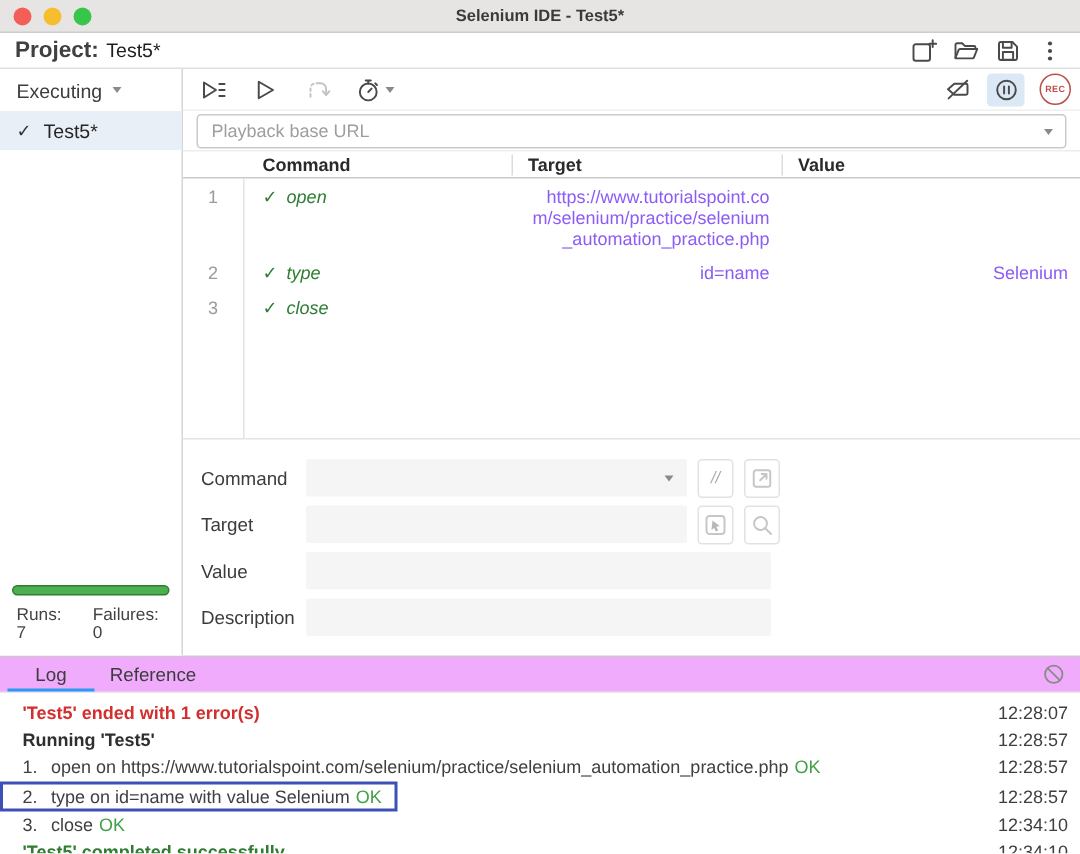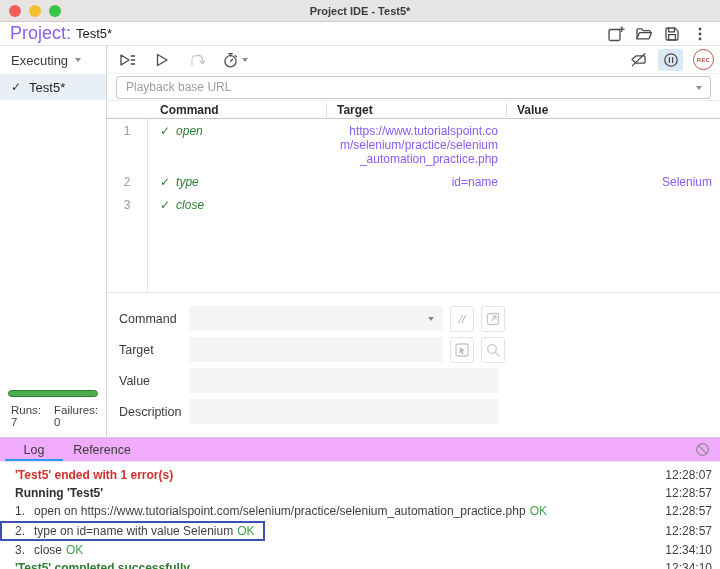--- a/index.html
+++ b/index.html
@@ -21,29 +21,29 @@
   .light.red { background: #f35f57; }
   .light.yellow { background: #f6bd2f; }
   .light.green { background: #37c649; }
   .win-title { margin: 0 auto; font-size: 11px; font-weight: bold; color: #3a3a3a; }
 
   
   .projectbar {
     height: 24px; background: #fff; border-bottom: 1px solid #e0e0e0;
     display: flex; align-items: center; padding: 0 10px;
   }
-  .proj-label { font-size: 18px; font-weight: 400; color: #8b5cf6; }
+  .proj-label { font-size: 15px; font-weight: 700; color: #404040; }
   .proj-name  { font-size: 13px; font-weight: 500; color: #1d1d1d; margin-left: 5px; }
   .proj-icons { margin-left: auto; display: flex; align-items: center; gap: 8px; }
   .icon-btn { width: 20px; height: 20px; display: flex; align-items: center; justify-content: center; cursor: pointer; }
 
   
   .main { display: flex; height: 391px; }
 
-  .sidebar { width: 107px; border-right: 1px solid #d6d6d6; display: flex; flex-direction: column; background:#fff; }
+  .sidebar { width: 122px; border-right: 1px solid #d6d6d6; display: flex; flex-direction: column; background:#fff; }
   .sb-header { height: 28px; display: flex; align-items: center; gap: 7px; padding: 0 11px; font-size: 13px; color: #3c3c3c; }
   .sb-test { height: 26px; background: #e9eff6; display: flex; align-items: center; gap: 8px; padding: 0 11px; font-size: 13px; color: #262626; }
   .sb-test .chk { color: #333; font-size: 12px; }
   .sb-footer { margin-top: auto; padding: 0 8px 9px 8px; }
   .progress { height: 7px; border: 1px solid #2f7d32; background: #4caf50; border-radius: 4px; }
   .runstats { display: flex; gap: 13px; font-size: 11.5px; color: #424242; margin-top: 7px; padding-left: 3px; }
 
   .content { flex: 1; display: flex; flex-direction: column; min-width: 0; }
 
   
@@ -117,21 +117,21 @@
 </style>
 </head>
 <body>
 
 <div class="titlebar">
   <div class="traffic">
     <span class="light red"></span>
     <span class="light yellow"></span>
     <span class="light green"></span>
   </div>
-  <span class="win-title">Project IDE - Test5*</span>
+  <span class="win-title">Selenium IDE - Test5*</span>
 </div>
 
 <div class="projectbar">
   <span class="proj-label">Project:</span>
   <span class="proj-name">Test5*</span>
   <div class="proj-icons">
     <span class="icon-btn">
       <svg width="18" height="18" viewBox="0 0 18 18" fill="none" stroke="#4a4a4a" stroke-width="1.3" stroke-linecap="round" stroke-linejoin="round">
         <rect x="2" y="4.5" width="11" height="11" rx="1.5"></rect>
         <path d="M14.8 1.8 v4.6 M12.5 4.1 h4.6"></path>

